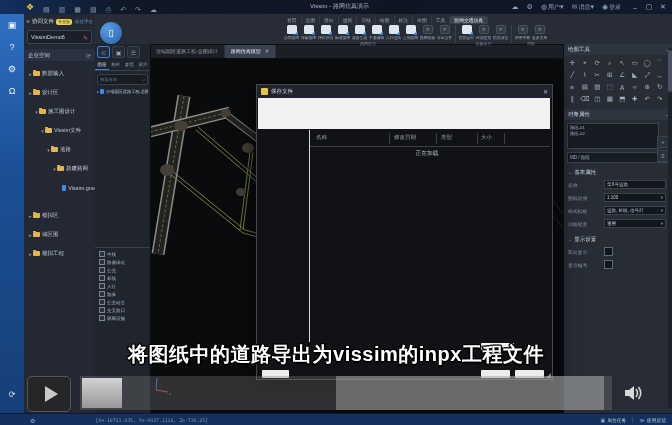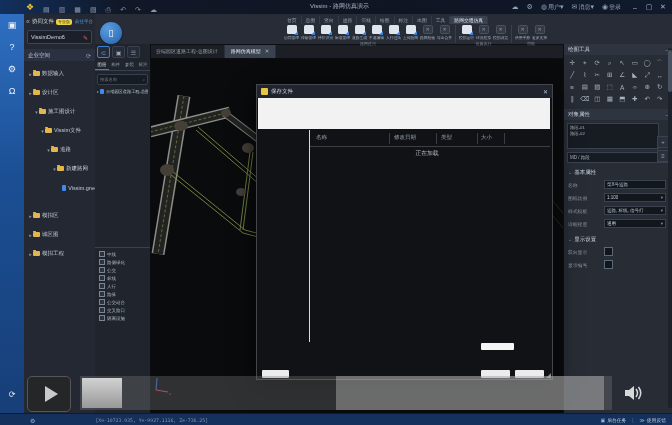--- a/index.html
+++ b/index.html
@@ -596,20 +596,21 @@
         <div class="prop-row">
           <span class="pr-label">显示编号</span>
           <span class="cb"></span>
         </div>
       </div>
     <div id="rp-scroll">
         <div id="rp-thumb"></div>
       </div>
   </div>
 
+  <div id="subtitle" class="abs">将图纸中的道路导出为vissim的inpx工程文件</div>
 
   <div id="player" class="abs">
     <div id="play-btn">
         <div id="play-tri"></div>
       </div>
     <div id="track">
       <div id="seg-played"></div>
       <div id="seg-light"></div>
     </div>
     <div id="volume">

